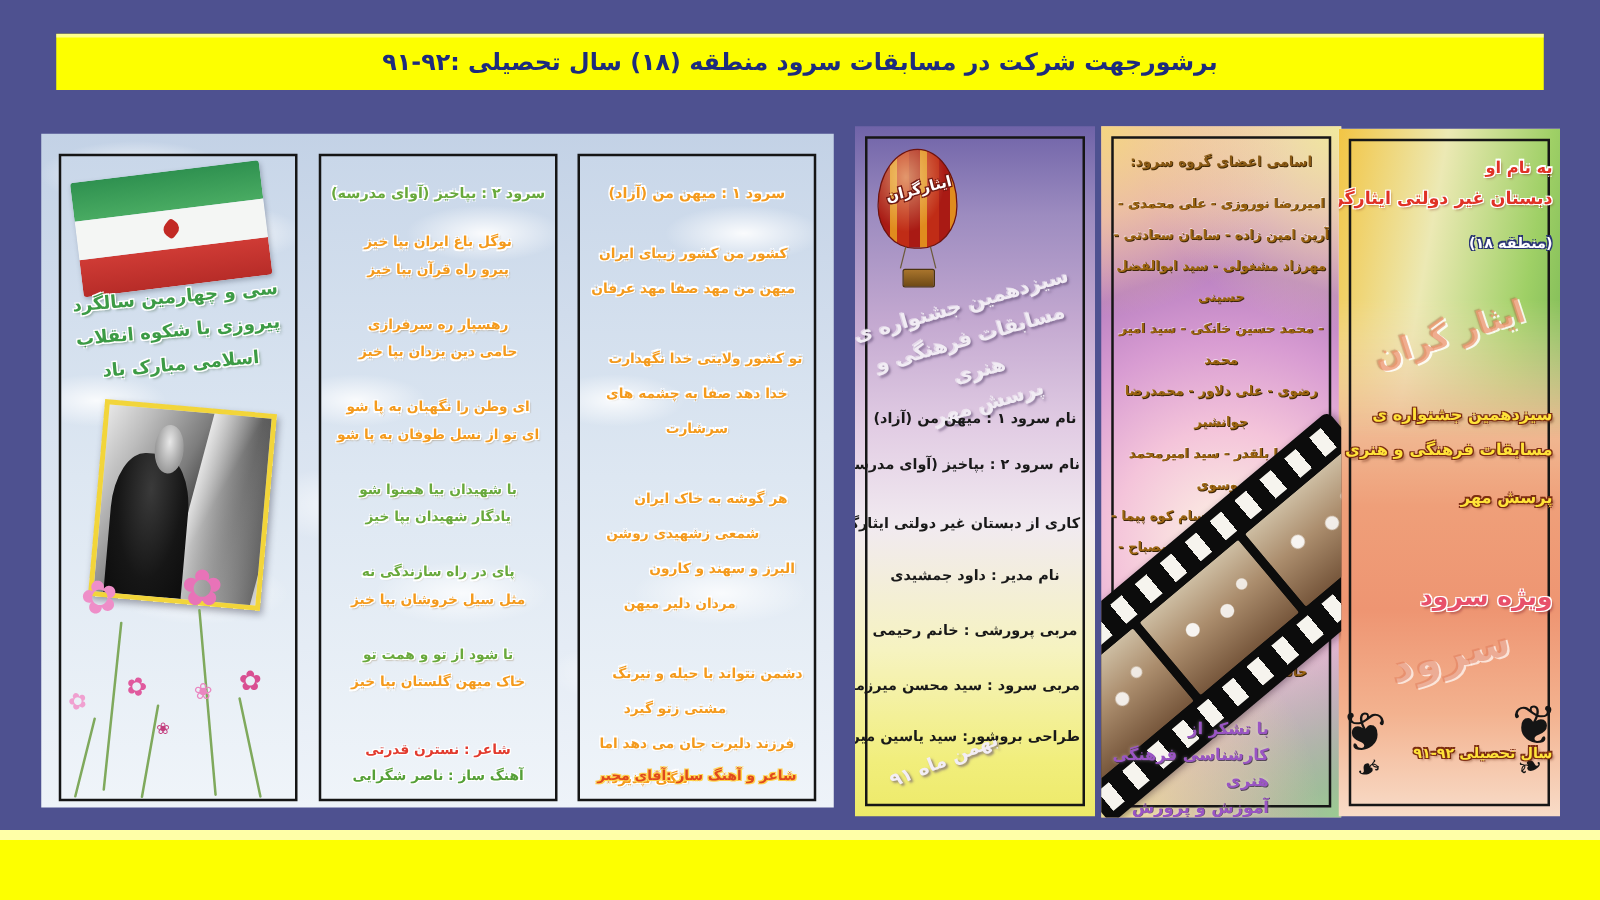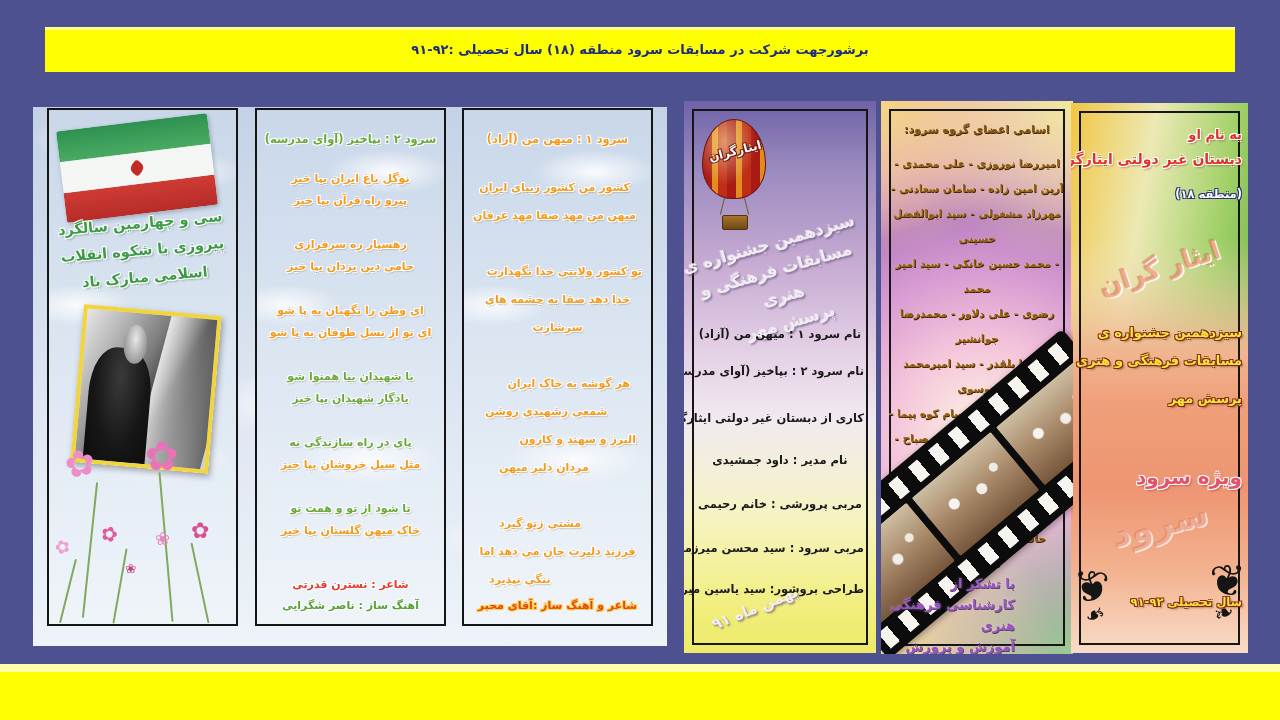--- a/index.html
+++ b/index.html
@@ -9,32 +9,32 @@
     font-family:"DejaVu Sans",sans-serif;
   }
   *{box-sizing:border-box}
   .abs{position:absolute}
   .rtl{direction:rtl}
 
   
   .banner{left:45px;top:27px;width:1190px;height:45px;background:#fdff00;
           box-shadow:inset 0 3px 0 rgba(255,255,255,.55);
           display:flex;align-items:center;justify-content:center}
-  .banner-text{color:#1d2b7d;font-weight:bold;font-size:13px;direction:rtl;white-space:nowrap}
+  .banner-text{color:#1d2b7d;font-weight:bold;font-size:19px;direction:rtl;white-space:nowrap}
 
   
   .sheet{left:33px;top:107px;width:634px;height:539px;
     background-image:
       radial-gradient(ellipse 110px 38px at 12% 6%, rgba(255,255,255,.95), rgba(255,255,255,0) 70%),
       radial-gradient(ellipse 90px 30px at 85% 20%, rgba(255,255,255,.8), rgba(255,255,255,0) 70%),
       radial-gradient(ellipse 120px 44px at 40% 55%, rgba(255,255,255,.75), rgba(255,255,255,0) 70%),
       radial-gradient(ellipse 100px 36px at 75% 80%, rgba(255,255,255,.8), rgba(255,255,255,0) 70%),
       linear-gradient(180deg,#c3d2e6 0%,#d9e3f0 45%,#eef3f9 100%);
   }
-  .lpanel{position:absolute;top:1px;width:191px;height:518px;border:2px solid #151515;overflow:hidden;
+  .lpanel{position:absolute;top:16px;width:191px;height:518px;border:2px solid #151515;overflow:hidden;
     background-image:
       radial-gradient(ellipse 90px 32px at 70% 12%, rgba(255,255,255,.9), rgba(255,255,255,0) 70%),
       radial-gradient(ellipse 80px 30px at 15% 38%, rgba(255,255,255,.85), rgba(255,255,255,0) 70%),
       radial-gradient(ellipse 100px 36px at 60% 68%, rgba(255,255,255,.8), rgba(255,255,255,0) 70%),
       linear-gradient(180deg,#c9d7e9 0%,#dde7f2 50%,#eff4f9 100%);
   }
   .p1{left:14px}.p2{left:222px}.p3{left:429px}
 
   
   .flag{position:absolute;left:12px;top:12px;width:152px;height:92px;transform:rotate(-7deg);
@@ -254,20 +254,21 @@
         <div class="ln orange ar pr3">تو کشور ولایتی  خدا نگهدارت</div>
         <div class="ln orange">خدا دهد  صفا به چشمه های سرشارت</div>
       </div>
       <div class="stanza">
         <div class="ln orange ar pr2">هر گوشه به خاک ایران</div>
         <div class="ln orange al pl1">شمعی زشهیدی روشن</div>
         <div class="ln orange ar pr1">البرز و سهند و کارون</div>
         <div class="ln orange al pl2">مردان دلیر میهن</div>
       </div>
       <div class="stanza">
+        <div class="ln orange ar pr3">دشمن نتواند  با حیله و نیرنگ</div>
         <div class="ln orange al pl2">مشتی زتو گیرد</div>
         <div class="ln orange">فرزند دلیرت  جان می دهد اما</div>
         <div class="ln orange al pl3">ننگی نپذیرد</div>
       </div>
     </div>
     <div class="s-footer rtl">
       <div class="cred1">شاعر و آهنگ ساز :آقای محبر</div>
     </div>
   </div>
 </div>

